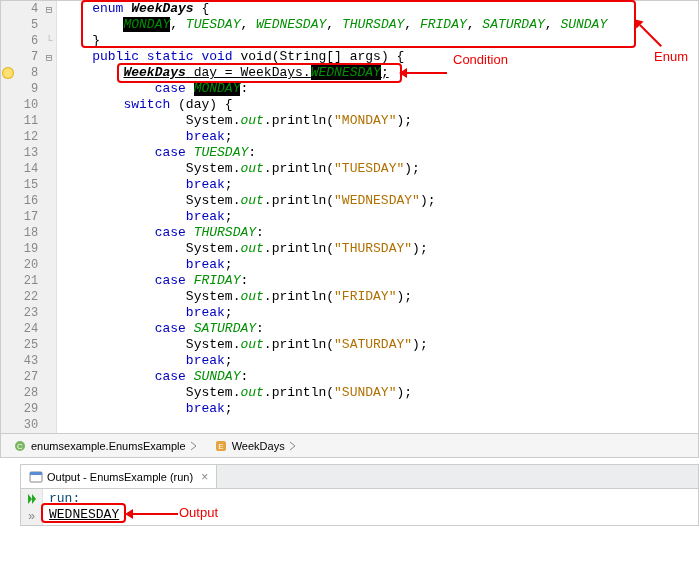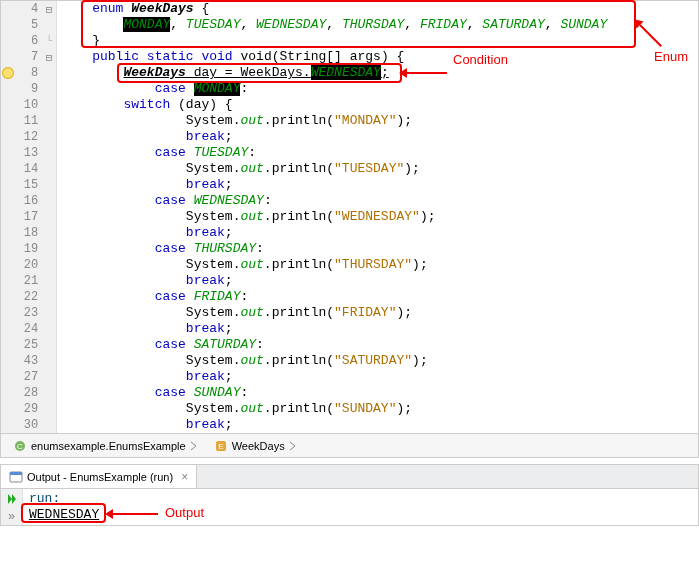--- a/index.html
+++ b/index.html
@@ -19,21 +19,21 @@
   .hl { background: #000000; }
   .redbox { position: absolute; border: 2px solid #e00; border-radius: 4px; pointer-events: none; }
   .annotation { position: absolute; color: #e00; font-family: Verdana, sans-serif; font-size: 13px; pointer-events: none; }
   .arrow-left { position: absolute; height: 2px; background: #e00; pointer-events: none; }
   .arrow-left::before { content: ""; position: absolute; left: -8px; top: -4px; border-right: 8px solid #e00; border-top: 5px solid transparent; border-bottom: 5px solid transparent; }
   .arrow-diag { position: absolute; width: 2px; background: #e00; pointer-events: none; transform-origin: top center; }
   .arrow-diag::before { content: ""; position: absolute; top: -8px; left: -4px; border-bottom: 8px solid #e00; border-left: 5px solid transparent; border-right: 5px solid transparent; }
   .breadcrumb { display: flex; align-items: center; height: 24px; background: #f5f5f5; border: 1px solid #ccc; border-top: none; gap: 4px; padding-left: 6px; font-family: Tahoma, sans-serif; font-size: 11px; }
   .bc-item { display: flex; align-items: center; gap: 4px; padding: 2px 6px; }
   .bc-icon { width: 14px; height: 14px; display: inline-block; }
-  .output-panel { border: 1px solid #ccc; margin-top: 6px; }
+  .output-panel { border: 1px solid #ccc; margin-top: 6px; margin-left: 20px; }
   .output-tab { display: flex; align-items: center; height: 24px; background: #ecedef; border-bottom: 1px solid #ccc; }
   .tab { display: flex; align-items: center; gap: 4px; padding: 2px 8px; background: #fff; border-right: 1px solid #ccc; font-family: Tahoma, sans-serif; font-size: 11px; height: 100%; }
   .tab .close { color: #888; font-size: 12px; cursor: pointer; margin-left: 4px; }
   .output-body { display: flex; }
   .out-toolbar { width: 22px; background: #f0f0f0; border-right: 1px solid #e0e0e0; display: flex; flex-direction: column; align-items: center; padding-top: 2px; gap: 2px; }
   .out-btn { width: 16px; height: 16px; display: flex; align-items: center; justify-content: center; color: #0a0; font-size: 12px; }
   .out-btn.gray { color: #888; }
   .out-content { flex: 1; position: relative; padding: 2px 6px; font-family: "Courier New", monospace; font-size: 13px; }
   .out-line { height: 16px; white-space: pre; }
   .run-label { color: #0c4a6e; }
@@ -190,21 +190,20 @@
     <div class="code-line">    <span>}</span></div>
     <div class="code-line">    <span class="kw">public</span> <span class="kw">static</span> <span class="kw">void</span><span> void(String[] args) {</span></div>
     <div class="code-line">        <span class="underline"><span class="ident-bold">WeekDays</span><span> day = WeekDays.</span><span class="field hl">WEDNESDAY</span><span>;</span></span></div>
     <div class="code-line">            <span class="kw">case</span> <span class="field hl">MONDAY</span><span>:</span></div>
     <div class="code-line">        <span class="kw">switch</span><span> (day) {</span></div>
     <div class="code-line">                <span>System.</span><span class="field">out</span><span>.println(</span><span class="str">"MONDAY"</span><span>);</span></div>
     <div class="code-line">                <span class="kw">break</span><span>;</span></div>
     <div class="code-line">            <span class="kw">case</span> <span class="field">TUESDAY</span><span>:</span></div>
     <div class="code-line">                <span>System.</span><span class="field">out</span><span>.println(</span><span class="str">"TUESDAY"</span><span>);</span></div>
     <div class="code-line">                <span class="kw">break</span><span>;</span></div>
-    <div class="code-line">            <span class="kw">case</span> <span class="field">WEDNESDAY</span><span>:</span></div>
     <div class="code-line">                <span>System.</span><span class="field">out</span><span>.println(</span><span class="str">"WEDNESDAY"</span><span>);</span></div>
     <div class="code-line">                <span class="kw">break</span><span>;</span></div>
     <div class="code-line">            <span class="kw">case</span> <span class="field">THURSDAY</span><span>:</span></div>
     <div class="code-line">                <span>System.</span><span class="field">out</span><span>.println(</span><span class="str">"THURSDAY"</span><span>);</span></div>
     <div class="code-line">                <span class="kw">break</span><span>;</span></div>
     <div class="code-line">            <span class="kw">case</span> <span class="field">FRIDAY</span><span>:</span></div>
     <div class="code-line">                <span>System.</span><span class="field">out</span><span>.println(</span><span class="str">"FRIDAY"</span><span>);</span></div>
     <div class="code-line">                <span class="kw">break</span><span>;</span></div>
     <div class="code-line">            <span class="kw">case</span> <span class="field">SATURDAY</span><span>:</span></div>
     <div class="code-line">                <span>System.</span><span class="field">out</span><span>.println(</span><span class="str">"SATURDAY"</span><span>);</span></div>
@@ -265,16 +264,16 @@
           </svg>
         </div>
       <div class="out-btn gray">»</div>
     </div>
     <div class="out-content">
       <div class="out-line run-label">run:</div>
       <div class="out-line underline">WEDNESDAY</div>
 
       <div class="redbox" style="left:-2px; top:14px; width:85px; height:20px;"></div>
       <div class="arrow-left" style="left:90px; top:24px; width:45px;"></div>
-      <div class="annotation" style="left:142px; top:16px;">Output</div>
+      <div class="annotation" style="left:136px; top:16px;">Output</div>
     </div>
   </div>
 </div>
 
 </body></html>

